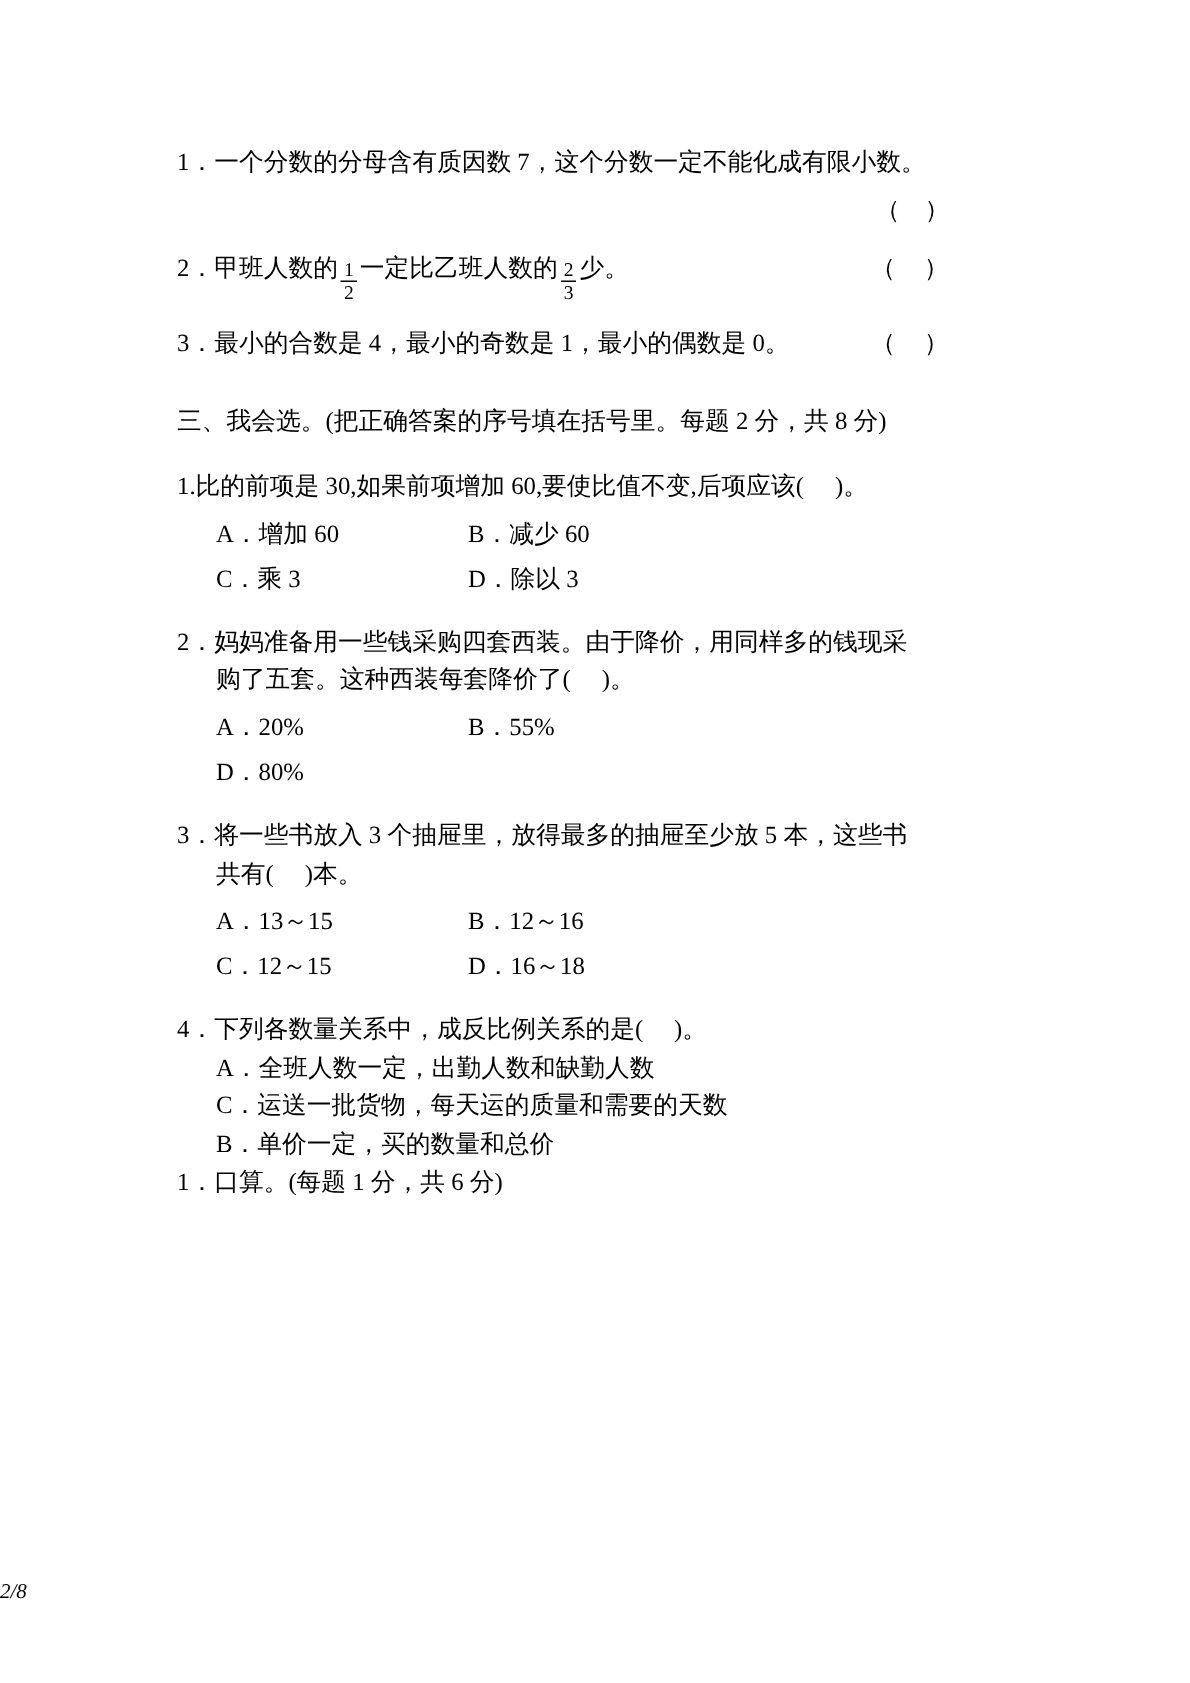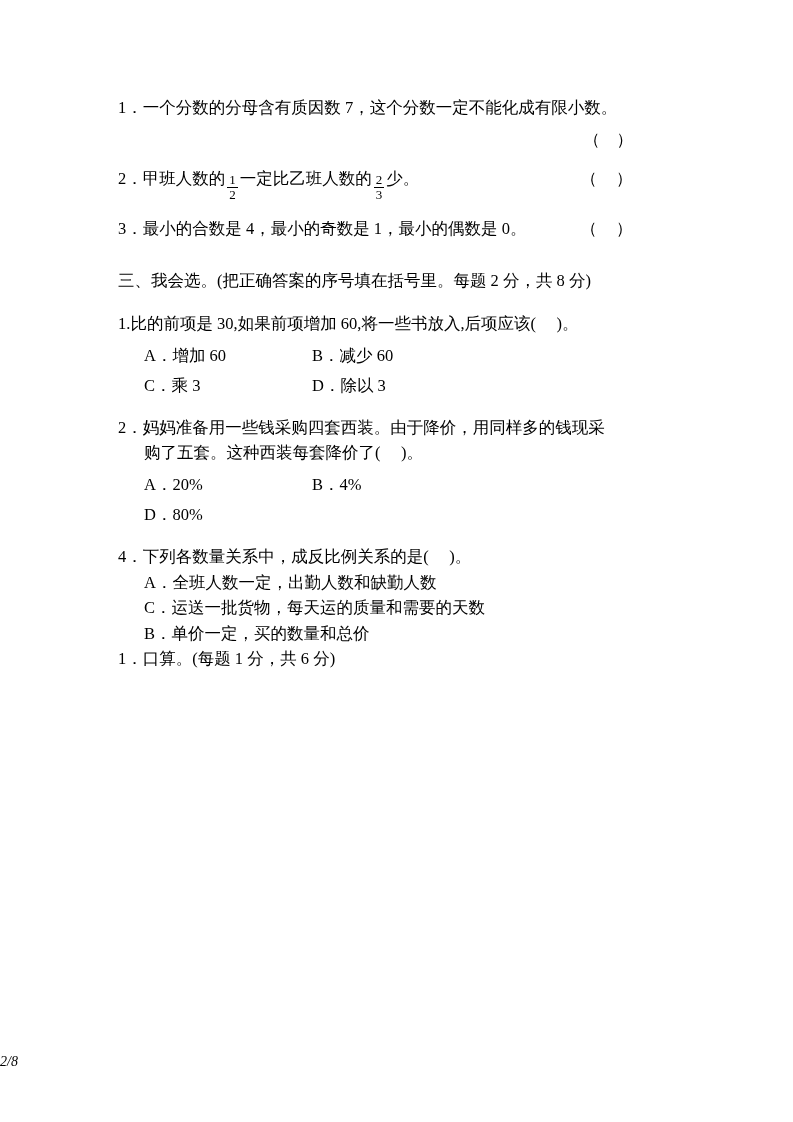--- a/index.html
+++ b/index.html
@@ -123,43 +123,55 @@
   </div>
 
   <div class="blk row" style="margin-top:12px;">
     <div class="row-left line"><span>3．</span><span>最小的合数是 4，最小的奇数是 1，最小的偶数是 0。</span></div>
     <div class="paren paren-right line" style="padding-right:42px;">（    ）</div>
   </div>
 
   <div class="line heading">三、我会选。(把正确答案的序号填在括号里。每题 2 分，共 8 分)</div>
 
   <div>
-    <div class="line"><span>1.</span><span>比的前项是 30,如果前项增加 60,将一些书放入,后项应该(     )。</span></div>
+    <div class="line"><span>1.</span><span>比的前项是 30,如果前项增加 60,要使比值不变,后项应该(     )。</span></div>
     <div class="opts">
       <div class="opt opt-a">A．增加 60</div>
       <div class="opt">B．减少 60</div>
     </div>
     <div class="opts">
       <div class="opt opt-a">C．乘 3</div>
       <div class="opt">D．除以 3</div>
     </div>
   </div>
 
   <div class="q">
     <div class="line"><span>2．</span><span>妈妈准备用一些钱采购四套西装。由于降价，用同样多的钱现采</span></div>
     <div class="line indent2">购了五套。这种西装每套降价了(     )。</div>
     <div class="opts">
       <div class="opt opt-a">A．20%</div>
-      <div class="opt">B．4%</div>
+      <div class="opt">B．55%</div>
     </div>
     <div class="opts">
       <div class="opt">D．80%</div>
     </div>
   </div>
 
+  <div class="q">
+    <div class="line"><span>3．</span><span>将一些书放入 3 个抽屉里，放得最多的抽屉至少放 5 本，这些书</span></div>
+    <div class="line indent2">共有(     )本。</div>
+    <div class="opts">
+      <div class="opt opt-a">A．13～15</div>
+      <div class="opt">B．12～16</div>
+    </div>
+    <div class="opts">
+      <div class="opt opt-a">C．12～15</div>
+      <div class="opt">D．16～18</div>
+    </div>
+  </div>
 
   <div class="q">
     <div class="line"><span>4．</span><span>下列各数量关系中，成反比例关系的是(     )。</span></div>
     <div class="line indent2 sub">A．全班人数一定，出勤人数和缺勤人数</div>
     <div class="line indent2 sub">C．运送一批货物，每天运的质量和需要的天数</div>
     <div class="line indent2 sub">B．单价一定，买的数量和总价</div>
   </div>
 
   <div class="line">1．口算。(每题 1 分，共 6 分)</div>
 

